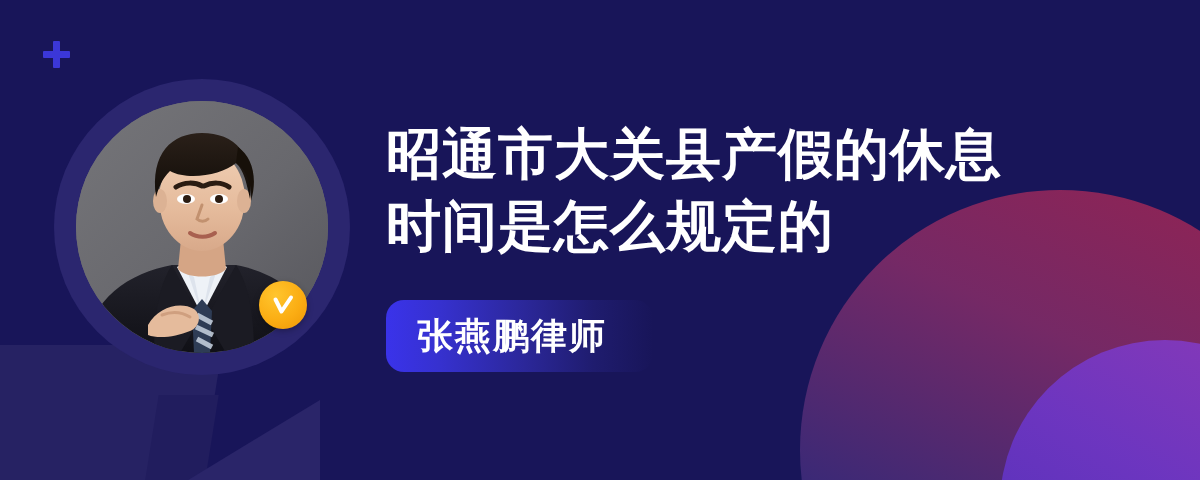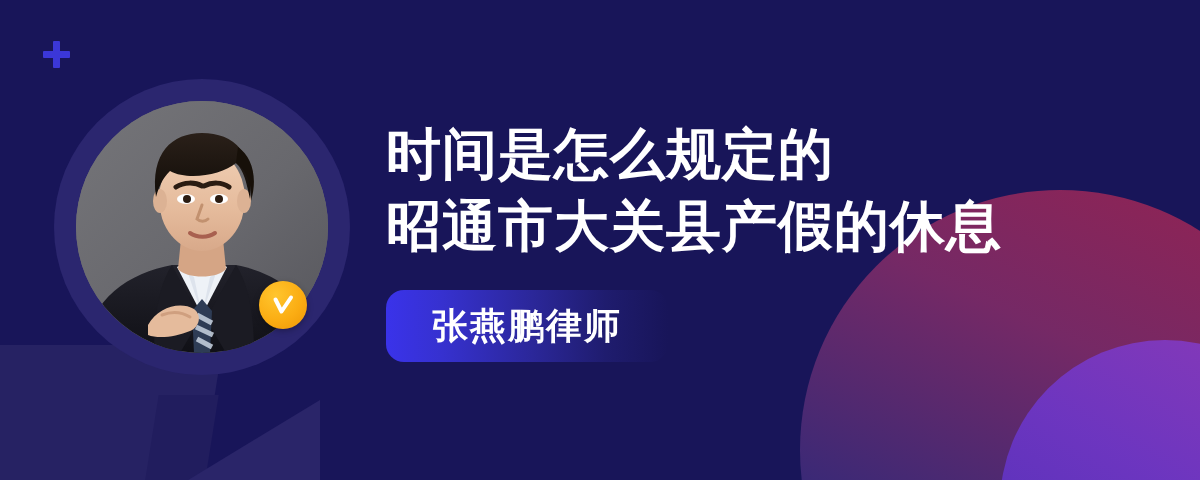--- a/index.html
+++ b/index.html
@@ -168,23 +168,23 @@
     line-height: 72px;
     font-weight: 700;
     letter-spacing: 1px;
     white-space: nowrap;
   }
   .headline span { display: block; }
 
   .name-pill {
     display: inline-flex;
     align-items: center;
-    margin-top: 28px;
+    margin-top: 38px;
     height: 72px;
-    padding: 0 46px 0 46px;
+    padding: 0 46px 0 31px;
     border-radius: 18px;
     background: linear-gradient(90deg, #3a33ea 0%, #3631cf 22%, #2a2793 55%, #1e1b६a 80%, #181559 100%);
     background: linear-gradient(90deg, #3a33ea 0%, #3631cf 20%, #2b2799 52%, #1f1c6e 78%, #181559 100%);
   }
   .name-pill-text {
     color: #ffffff;
     font-size: 36px;
     font-weight: 700;
     letter-spacing: 2px;
     white-space: nowrap;
@@ -273,21 +273,21 @@
     </div>
     <div class="verified-badge">
       <svg width="26" height="26" viewBox="0 0 26 26" xmlns="http://www.w3.org/2000/svg" aria-hidden="true">
         <path d="M5.5 7.5 L11.5 19.5 L21 5.5" stroke="#ffffff" stroke-width="4" fill="none" stroke-linecap="round" stroke-linejoin="round"></path>
       </svg>
     </div>
   </div>
 
   <div class="content">
     <h1 class="headline">
+      <span>昭通市大关县产假的休息</span>
       <span>时间是怎么规定的</span>
-      <span>昭通市大关县产假的休息</span>
     </h1>
     <div class="name-pill">
       <span class="name-pill-text">张燕鹏律师</span>
     </div>
   </div>
 
 </div>
 
 </body></html>

